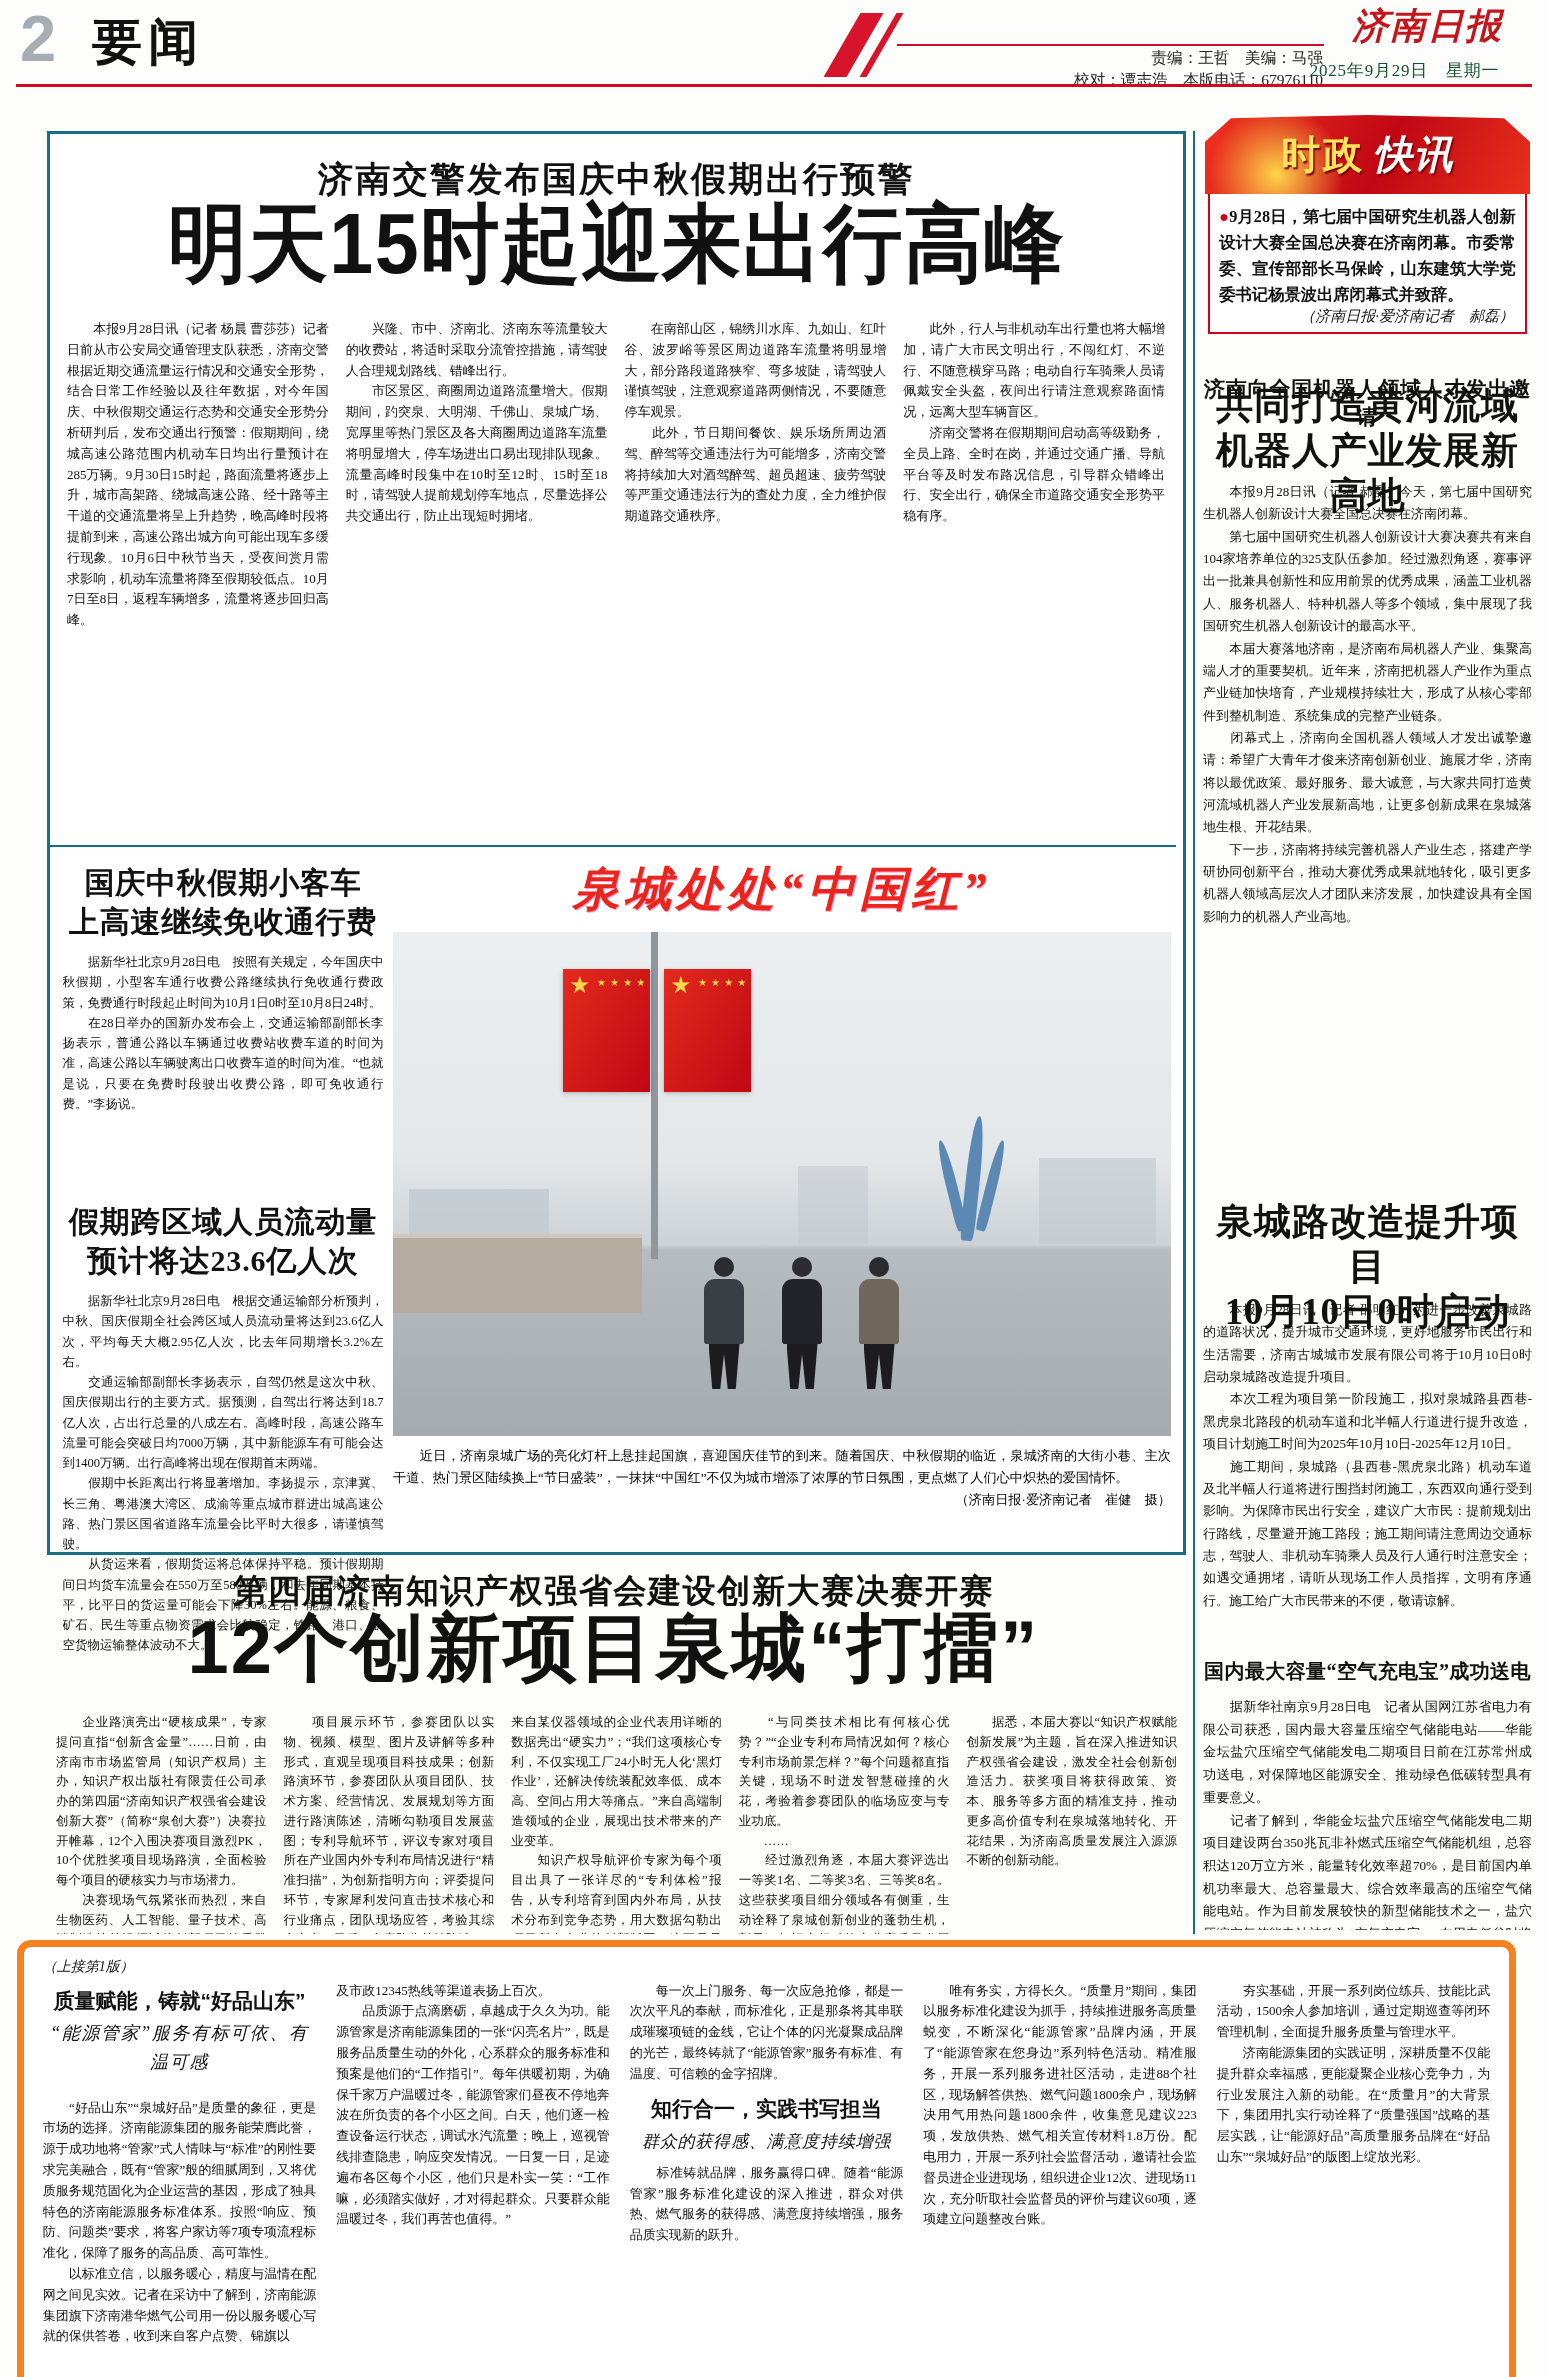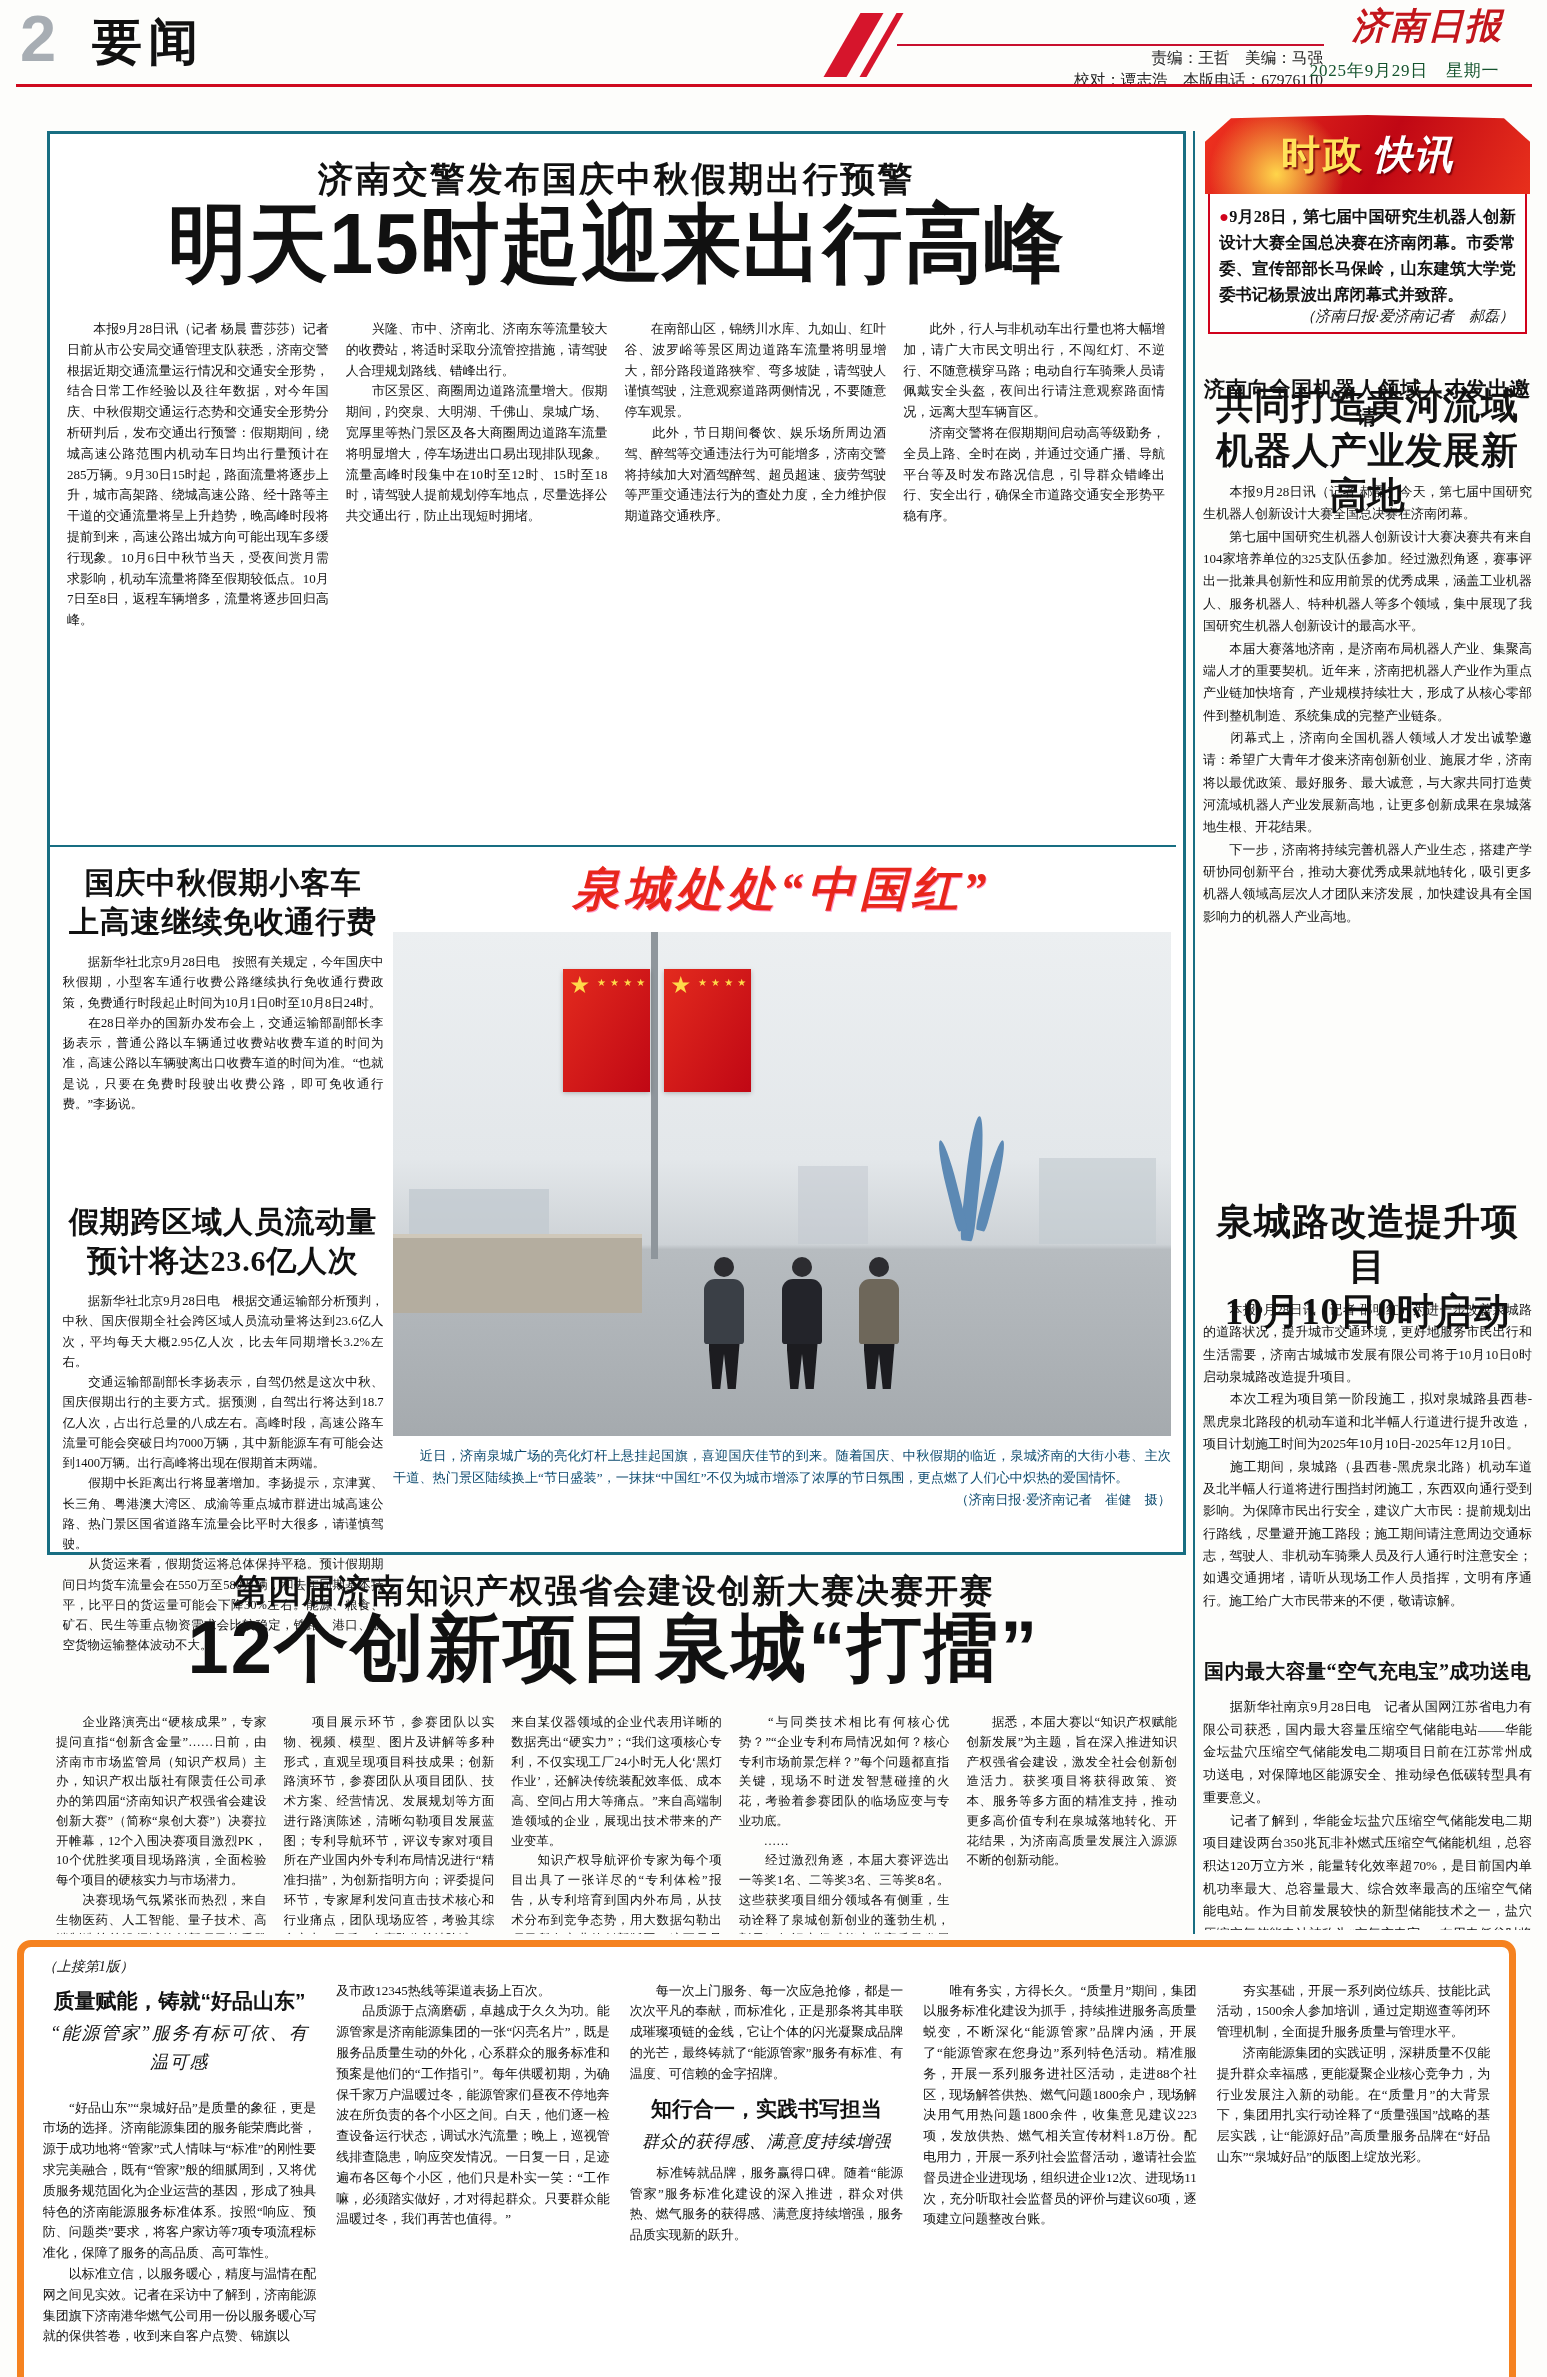--- a/index.html
+++ b/index.html
@@ -53,21 +53,21 @@
   .flag{position:absolute;width:87px;height:123px;background:linear-gradient(120deg,#e32b1e,#c00714);
         box-shadow:0 2.3px 4.7px rgba(0,0,0,.25);}
   .flag .st{position:absolute;left:6.2px;top:1.6px;color:#ffd94a;font-size:23.4px;}
   .flag .st2{position:absolute;left:34px;top:7.8px;color:#ffd94a;font-size:10px;letter-spacing:0.8px;}
   .sculpt{position:absolute;left:545px;top:184px;width:70px;height:132px;}
   .sculpt div{position:absolute;background:#5c89b4;border-radius:60% 60% 20% 20%;}
   .person{position:absolute;bottom:47px;}
   .head{width:20px;height:20px;border-radius:50%;background:#2c2c30;margin:0 auto;}
   .torso{width:40px;height:65px;border-radius:11px 11px 3.1px 3.1px;margin:1.6px auto 0;}
   .legs{width:31px;height:45px;margin:0 auto;background:#1c1c20;clip-path:polygon(0 0,100% 0,88% 100%,62% 100%,50% 22%,38% 100%,12% 100%);}
-  .photo-caption{margin-top:9.3px;font-size:13.2px;line-height:1.66;text-align:justify;color:#0c4a6e;}
+  .photo-caption{margin-top:9.3px;font-size:13.2px;line-height:1.66;text-align:justify;color:#000000;}
   .credit{float:right;white-space:nowrap;}
 
   
   .vrule{left:1193px;top:131px;width:2.3px;height:1803px;background:#186e82;}
   .flashbanner{left:1205px;top:115px;width:325px;height:79px;z-index:3;
       background:radial-gradient(circle at 22% 75%,#ffd54a 0%,rgba(255,213,74,0) 26%),
                  linear-gradient(115deg,#f0331f 0%,#c00714 55%,#e8301c 100%);
       clip-path:polygon(0 34%,8% 4%,50% 0,92% 4%,100% 34%,100% 100%,0 100%);
       display:flex;align-items:center;justify-content:center;gap:7.8px;}
   .flash-t1{color:#ffe35a;font-size:39px;font-weight:900;letter-spacing:3.1px;

